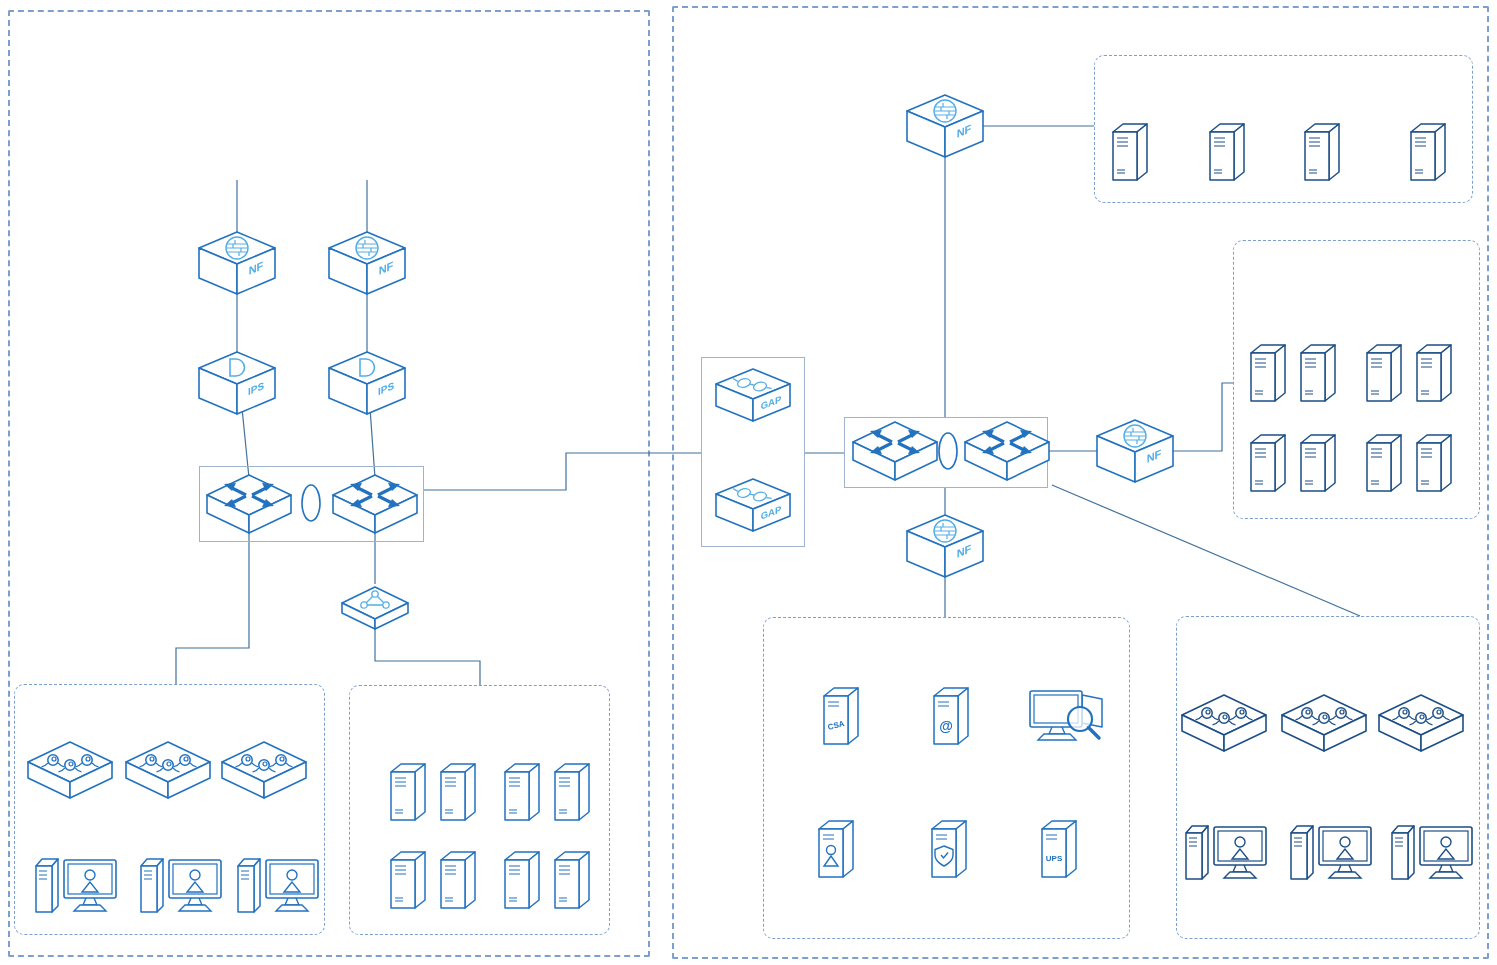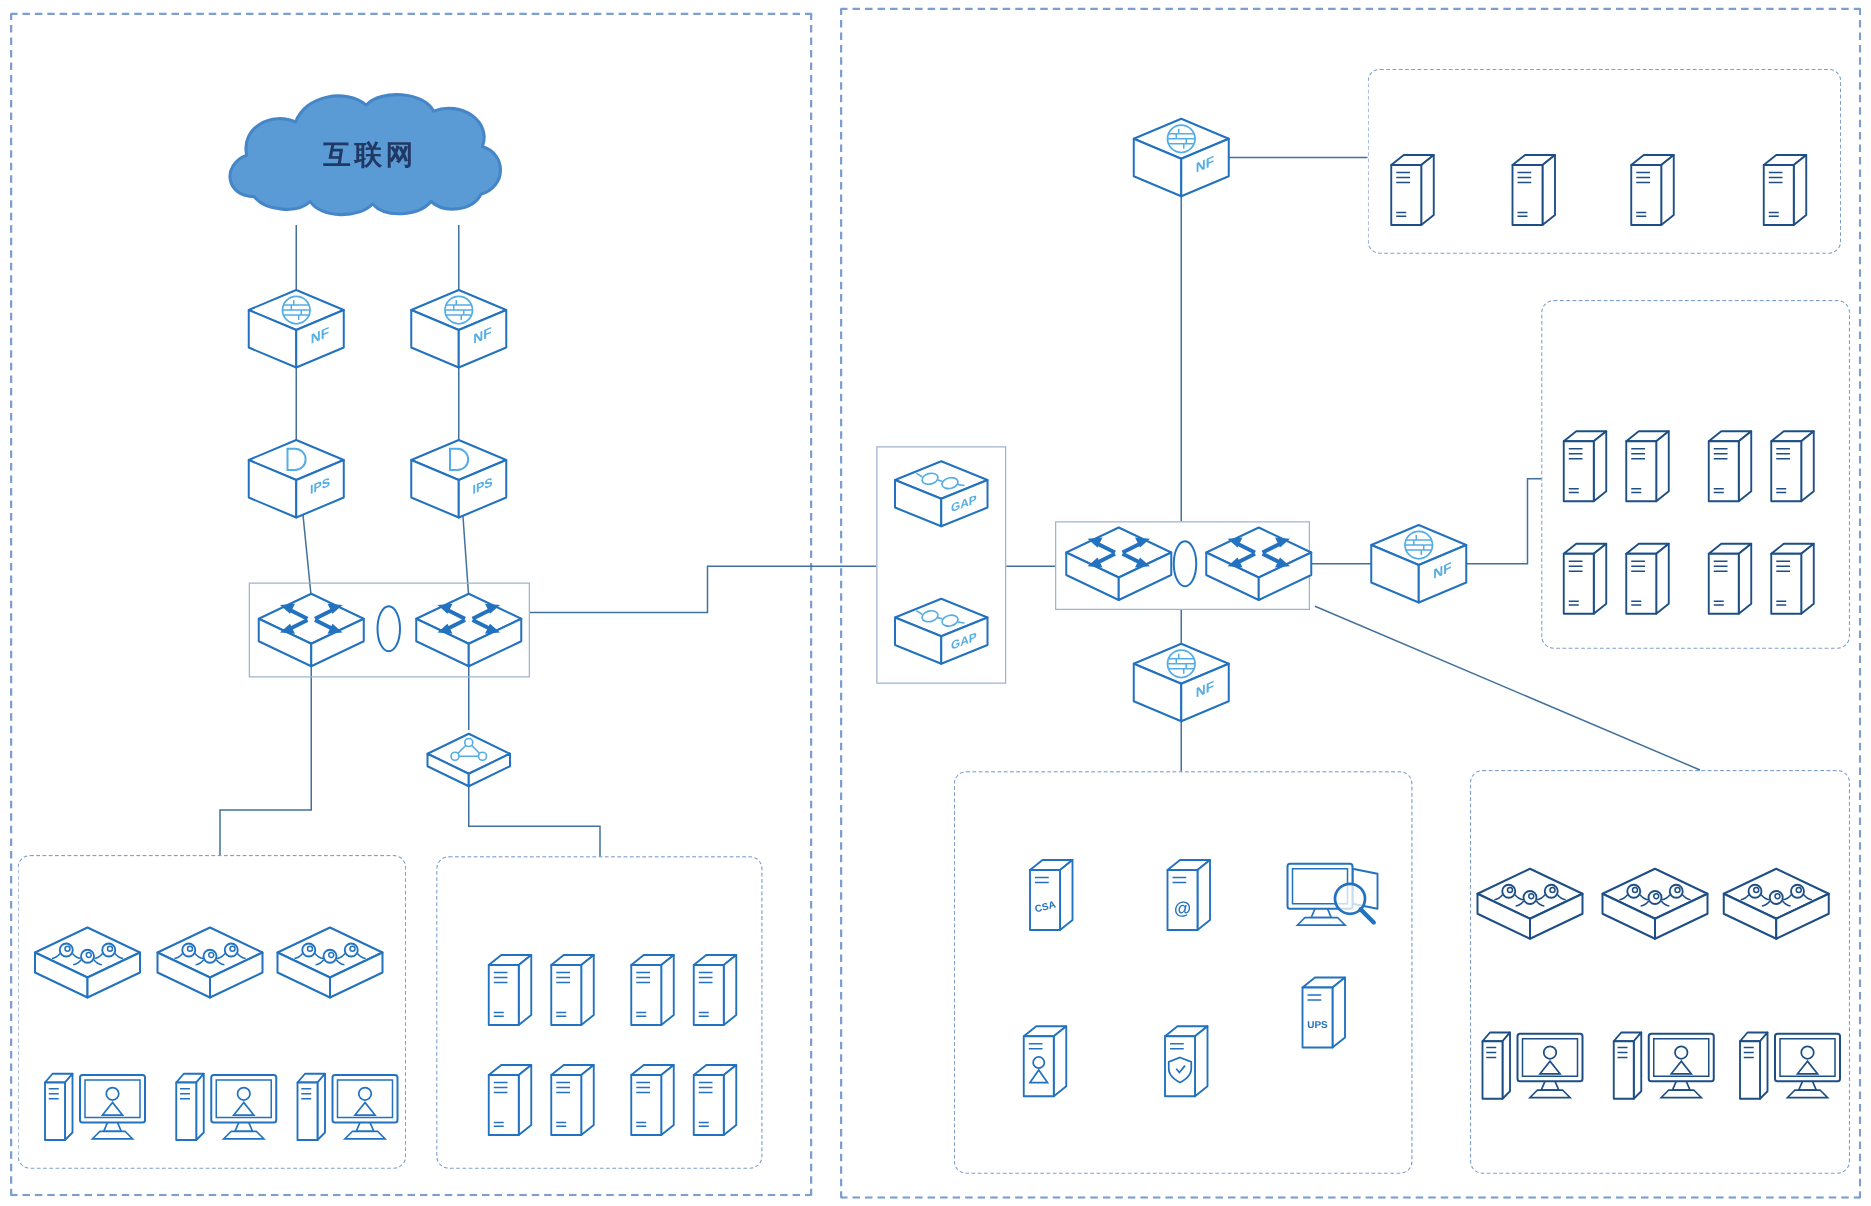--- a/index.html
+++ b/index.html
@@ -46,26 +46,20 @@
       <polyline points="978,126 1094,126" fill="none" stroke="#41719c" stroke-width="1.2"></polyline>
       <polyline points="1048,451 1135,451" fill="none" stroke="#41719c" stroke-width="1.2"></polyline>
       <polyline points="1172,451 1222,451 1222,383 1233,383" fill="none" stroke="#41719c" stroke-width="1.2"></polyline>
       <polyline points="945,488 945,522" fill="none" stroke="#41719c" stroke-width="1.2"></polyline>
       <polyline points="945,570 945,617" fill="none" stroke="#41719c" stroke-width="1.2"></polyline>
       <polyline points="1052,485 1360,616" fill="none" stroke="#41719c" stroke-width="1.2"></polyline>
       <ellipse cx="311" cy="503" rx="9" ry="18" fill="none" stroke="#2272c0" stroke-width="1.6"></ellipse>
       <ellipse cx="948" cy="451" rx="9" ry="18" fill="none" stroke="#2272c0" stroke-width="1.6"></ellipse>
     </svg>
 
-  <div class="node cloud" style="left:296px;top:128px;">
-    <svg width="250" height="130" viewBox="-128 -66 256 132">
-      <path stroke-width="2.5" stroke-linejoin="round" d="M -95 30 C -118 30 -122 4 -101 -4 C -106 -27 -80 -40 -61 -31 C -53 -53 -20 -59 -3 -45 C 9 -58 44 -56 52 -40 C 75 -49 100 -31 92 -11 C 112 -5 112 22 91 28 C 84 42 61 44 50 34 C 40 46 13 48 2 36 C -9 48 -40 48 -49 34 C -59 44 -85 42 -95 30 Z" fill="#5b9bd5" stroke="#4586c8"></path>
-    </svg>
-    <span class="cloud-label">互联网</span>
-  </div>
 <div class="zone" style="left: 8px; top: 10px; width: 642px; height: 947px;"></div>
     <div class="zone" style="left: 672px; top: 6px; width: 817px; height: 953px;"></div>
     <div class="zone rounded" style="left: 14px; top: 684px; width: 311px; height: 251px;"></div>
     <div class="zone rounded" style="left: 349px; top: 685px; width: 261px; height: 250px;"></div>
     <div class="zone rounded" style="left: 1094px; top: 55px; width: 379px; height: 148px;"></div>
     <div class="zone rounded" style="left: 1233px; top: 240px; width: 247px; height: 279px;"></div>
     <div class="zone rounded" style="left: 763px; top: 617px; width: 367px; height: 322px;"></div>
     <div class="zone rounded" style="left: 1176px; top: 616px; width: 304px; height: 323px;"></div>
     <div class="solid-box" style="left: 199px; top: 466px; width: 225px; height: 76px;"></div>
     <div class="solid-box" style="left: 701px; top: 357px; width: 104px; height: 190px;"></div>
@@ -531,21 +525,21 @@
     <div class="node" style="left: 949px; top: 849px;">
       <svg width="38" height="62" viewBox="-14 -33 38 62">
         <polygon points="-12,-22 -2,-30 22,-30 12,-22" fill="#fff" stroke="#2272c0" stroke-width="1.5" stroke-linejoin="round"></polygon>
         <polygon points="12,-22 22,-30 22,18 12,26" fill="#fff" stroke="#2272c0" stroke-width="1.5" stroke-linejoin="round"></polygon>
         <polygon points="-12,-22 12,-22 12,26 -12,26" fill="#fff" stroke="#2272c0" stroke-width="1.5" stroke-linejoin="round"></polygon>
         <path d="M-8,-16 H3 M-8,-12 H3" fill="none" stroke="#2272c0" stroke-width="1.1"></path>
         <path d="M0,-5 L9,-1.5 V4 C9,11 0,15 0,15 C0,15 -9,11 -9,4 V-1.5 Z" fill="#fff" stroke="#2272c0" stroke-width="1.4"></path>
         <path d="M-3,4 l2.5,3 4.5,-5.5" fill="none" stroke="#2272c0" stroke-width="1.4"></path>
       </svg>
     </div>
-    <div class="node" style="left: 1059px; top: 810px;">
+    <div class="node" style="left: 1059px; top: 849px;">
       <svg width="38" height="62" viewBox="-14 -33 38 62">
         <polygon points="-12,-22 -2,-30 22,-30 12,-22" fill="#fff" stroke="#2272c0" stroke-width="1.5" stroke-linejoin="round"></polygon>
         <polygon points="12,-22 22,-30 22,18 12,26" fill="#fff" stroke="#2272c0" stroke-width="1.5" stroke-linejoin="round"></polygon>
         <polygon points="-12,-22 12,-22 12,26 -12,26" fill="#fff" stroke="#2272c0" stroke-width="1.5" stroke-linejoin="round"></polygon>
         <path d="M-8,-16 H3 M-8,-12 H3" fill="none" stroke="#2272c0" stroke-width="1.1"></path>
         <text x="0" y="10" text-anchor="middle" font-size="8" font-weight="bold" fill="#2272c0">UPS</text>
       </svg>
     </div>
     <div class="node" style="left: 1224px; top: 723px;">
       <svg width="92" height="64" viewBox="-46 -32 92 64">

